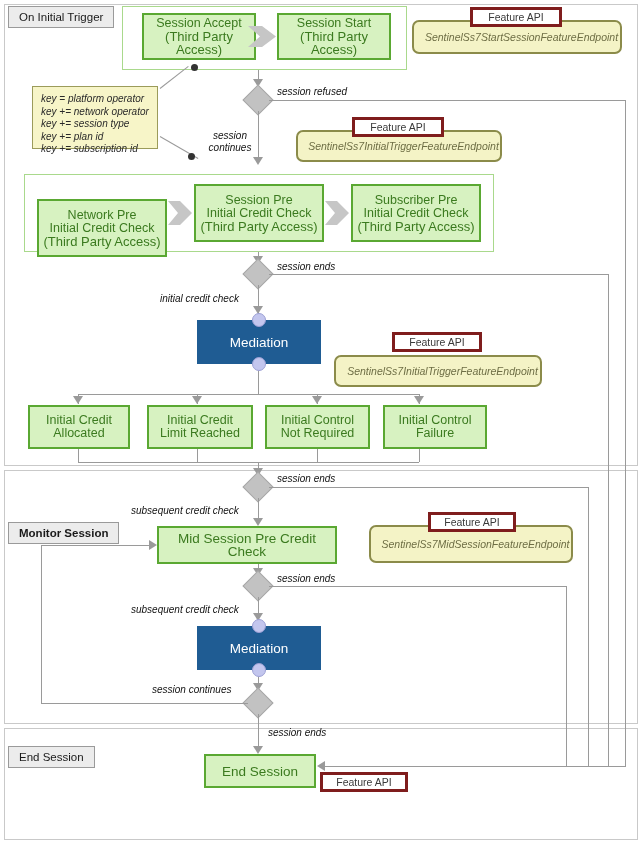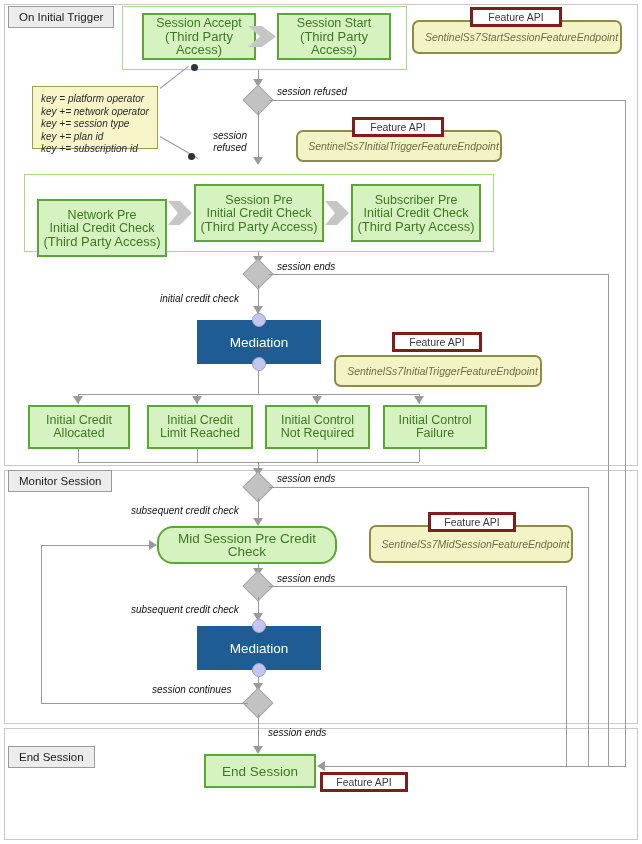--- a/index.html
+++ b/index.html
@@ -67,21 +67,21 @@
 </head>
 <body>
 
 <div id="canvas">
 
   <div class="lane" style="left:4px;top:4px;width:634px;height:462px;"></div>
   <div class="lane" style="left:4px;top:470px;width:634px;height:254px;"></div>
   <div class="lane" style="left:4px;top:728px;width:634px;height:112px;"></div>
 
   <div class="lane-tab" style="left:8px;top:6px;">On Initial Trigger</div>
-  <div class="lane-tab" style="left:8px;top:470px;">Monitor Session</div>
+  <div class="lane-tab" style="left:8px;top:522px;font-weight:bold;">Monitor Session</div>
   <div class="lane-tab" style="left:8px;top:746px;">End Session</div>
 
   <div class="grp" style="left:122px;top:6px;width:285px;height:64px;"></div>
 
   <div class="act" style="left:142px;top:13px;width:114px;height:47px;">
     <span class="t1">Session Accept</span>
     <span class="sub">(Third Party Access)</span>
   </div>
 
   <div class="chev" style="left:248px;top:20px;">
@@ -120,21 +120,21 @@
   <div class="dia" style="left:247px;top:89px;"></div>
   <div class="elab" style="left:277px;top:86px;">session refused</div>
 
   <div class="ln lnh" style="left:269px;top:100px;width:357px;"></div>
   <div class="ln lnv" style="left:625px;top:100px;height:666px;"></div>
 
   <div class="ln lnv" style="left:258px;top:111px;height:52px;"></div>
   <div class="arw arw-d" style="left:253px;top:157px;"></div>
   <div class="elab ctr" style="left:207px;top:130px;width:46px;">
     <div>session</div>
-    <div>refused</div>
+    <div>continues</div>
   </div>
 
   <div class="note" style="left:296px;top:130px;width:206px;height:32px;">
     <span class="txt">SentinelSs7InitialTriggerFeatureEndpoint</span>
   </div>
   <div class="note-tab" style="left:352px;top:117px;width:92px;height:20px;">
     <span>Feature API</span>
   </div>
 
   <div class="grp" style="left:24px;top:174px;width:470px;height:78px;"></div>
@@ -231,21 +231,21 @@
 
   <div class="dia" style="left:247px;top:476px;"></div>
   <div class="elab" style="left:277px;top:473px;">session ends</div>
   <div class="ln lnh" style="left:269px;top:487px;width:319px;"></div>
   <div class="ln lnv" style="left:588px;top:487px;height:279px;"></div>
 
   <div class="ln lnv" style="left:258px;top:498px;height:26px;"></div>
   <div class="arw arw-d" style="left:253px;top:518px;"></div>
   <div class="elab" style="left:131px;top:505px;">subsequent credit check</div>
 
-  <div class="act big1" style="left:157px;top:526px;width:180px;height:38px;border-radius:16px;">
+  <div class="act big1" style="left:157px;top:526px;width:180px;height:38px;">
     <span class="t1">Mid Session Pre Credit Check</span>
   </div>
 
   <div class="note" style="left:369px;top:525px;width:204px;height:38px;">
     <span class="txt">SentinelSs7MidSessionFeatureEndpoint</span>
   </div>
   <div class="note-tab" style="left:428px;top:512px;width:88px;height:20px;">
     <span>Feature API</span>
   </div>
 

